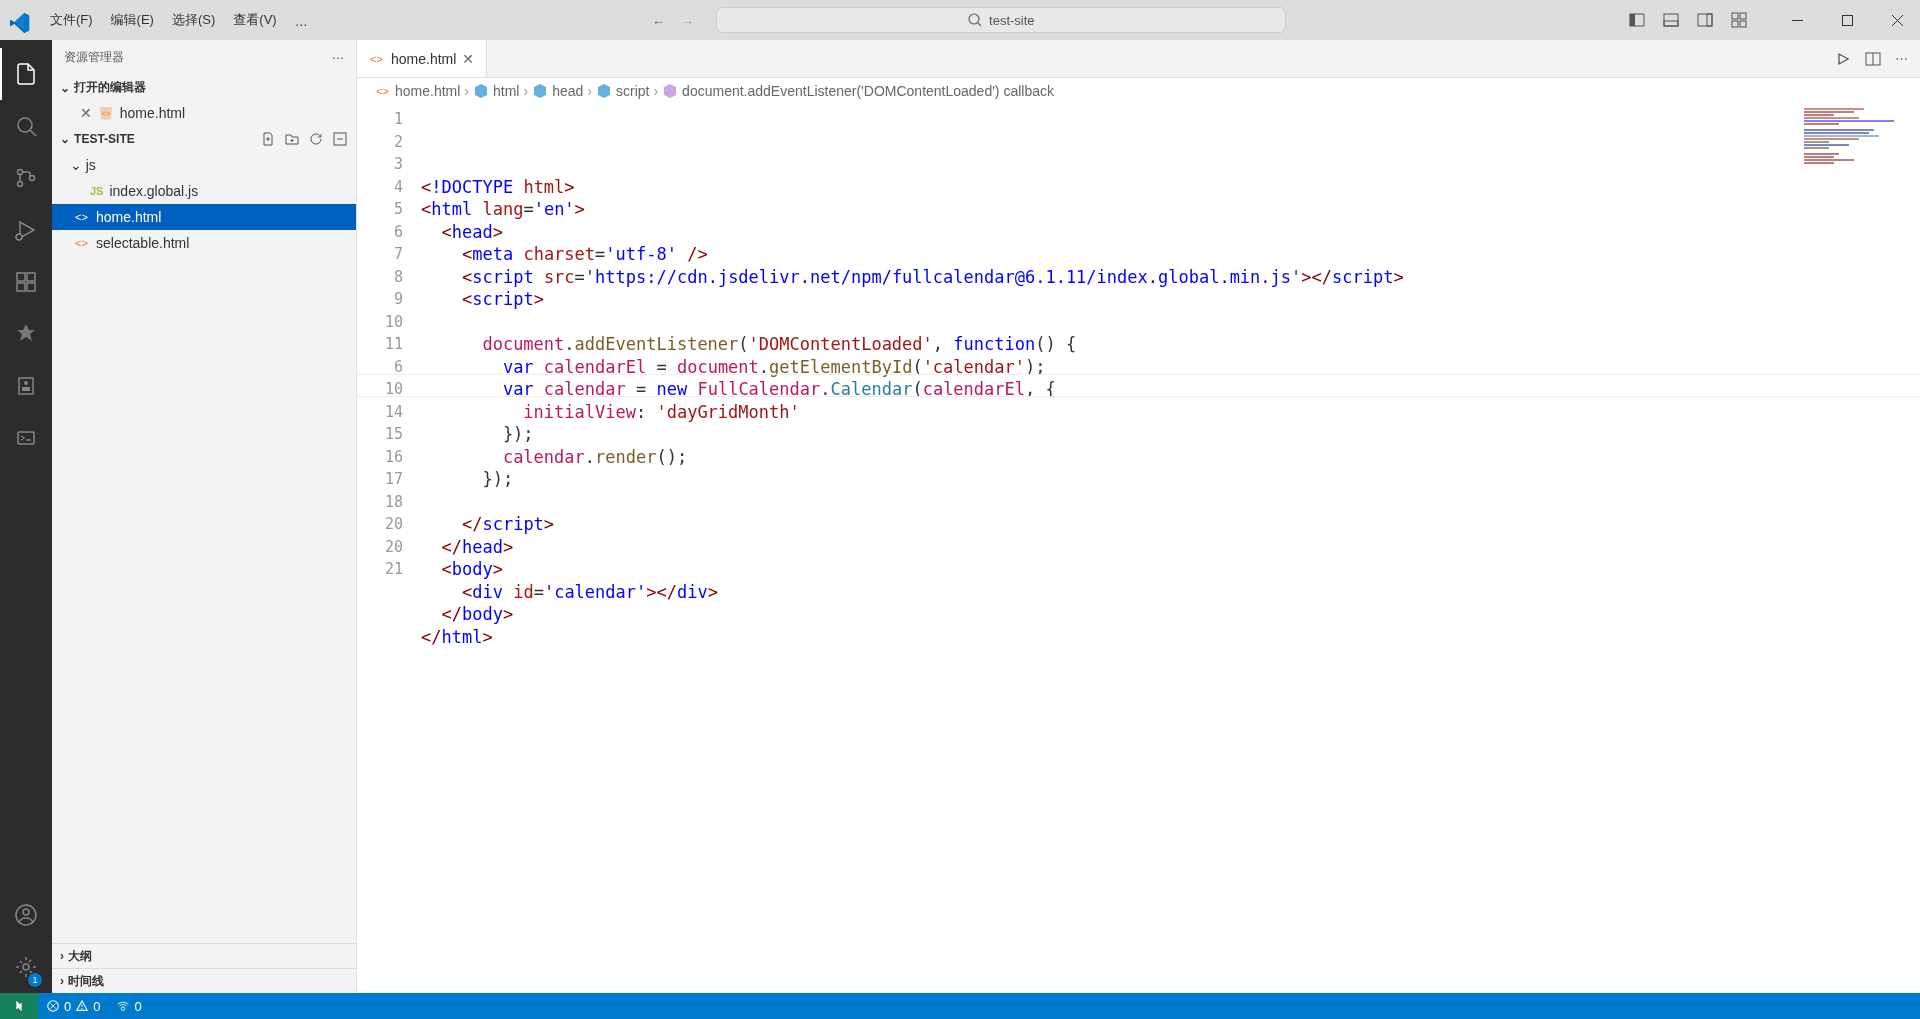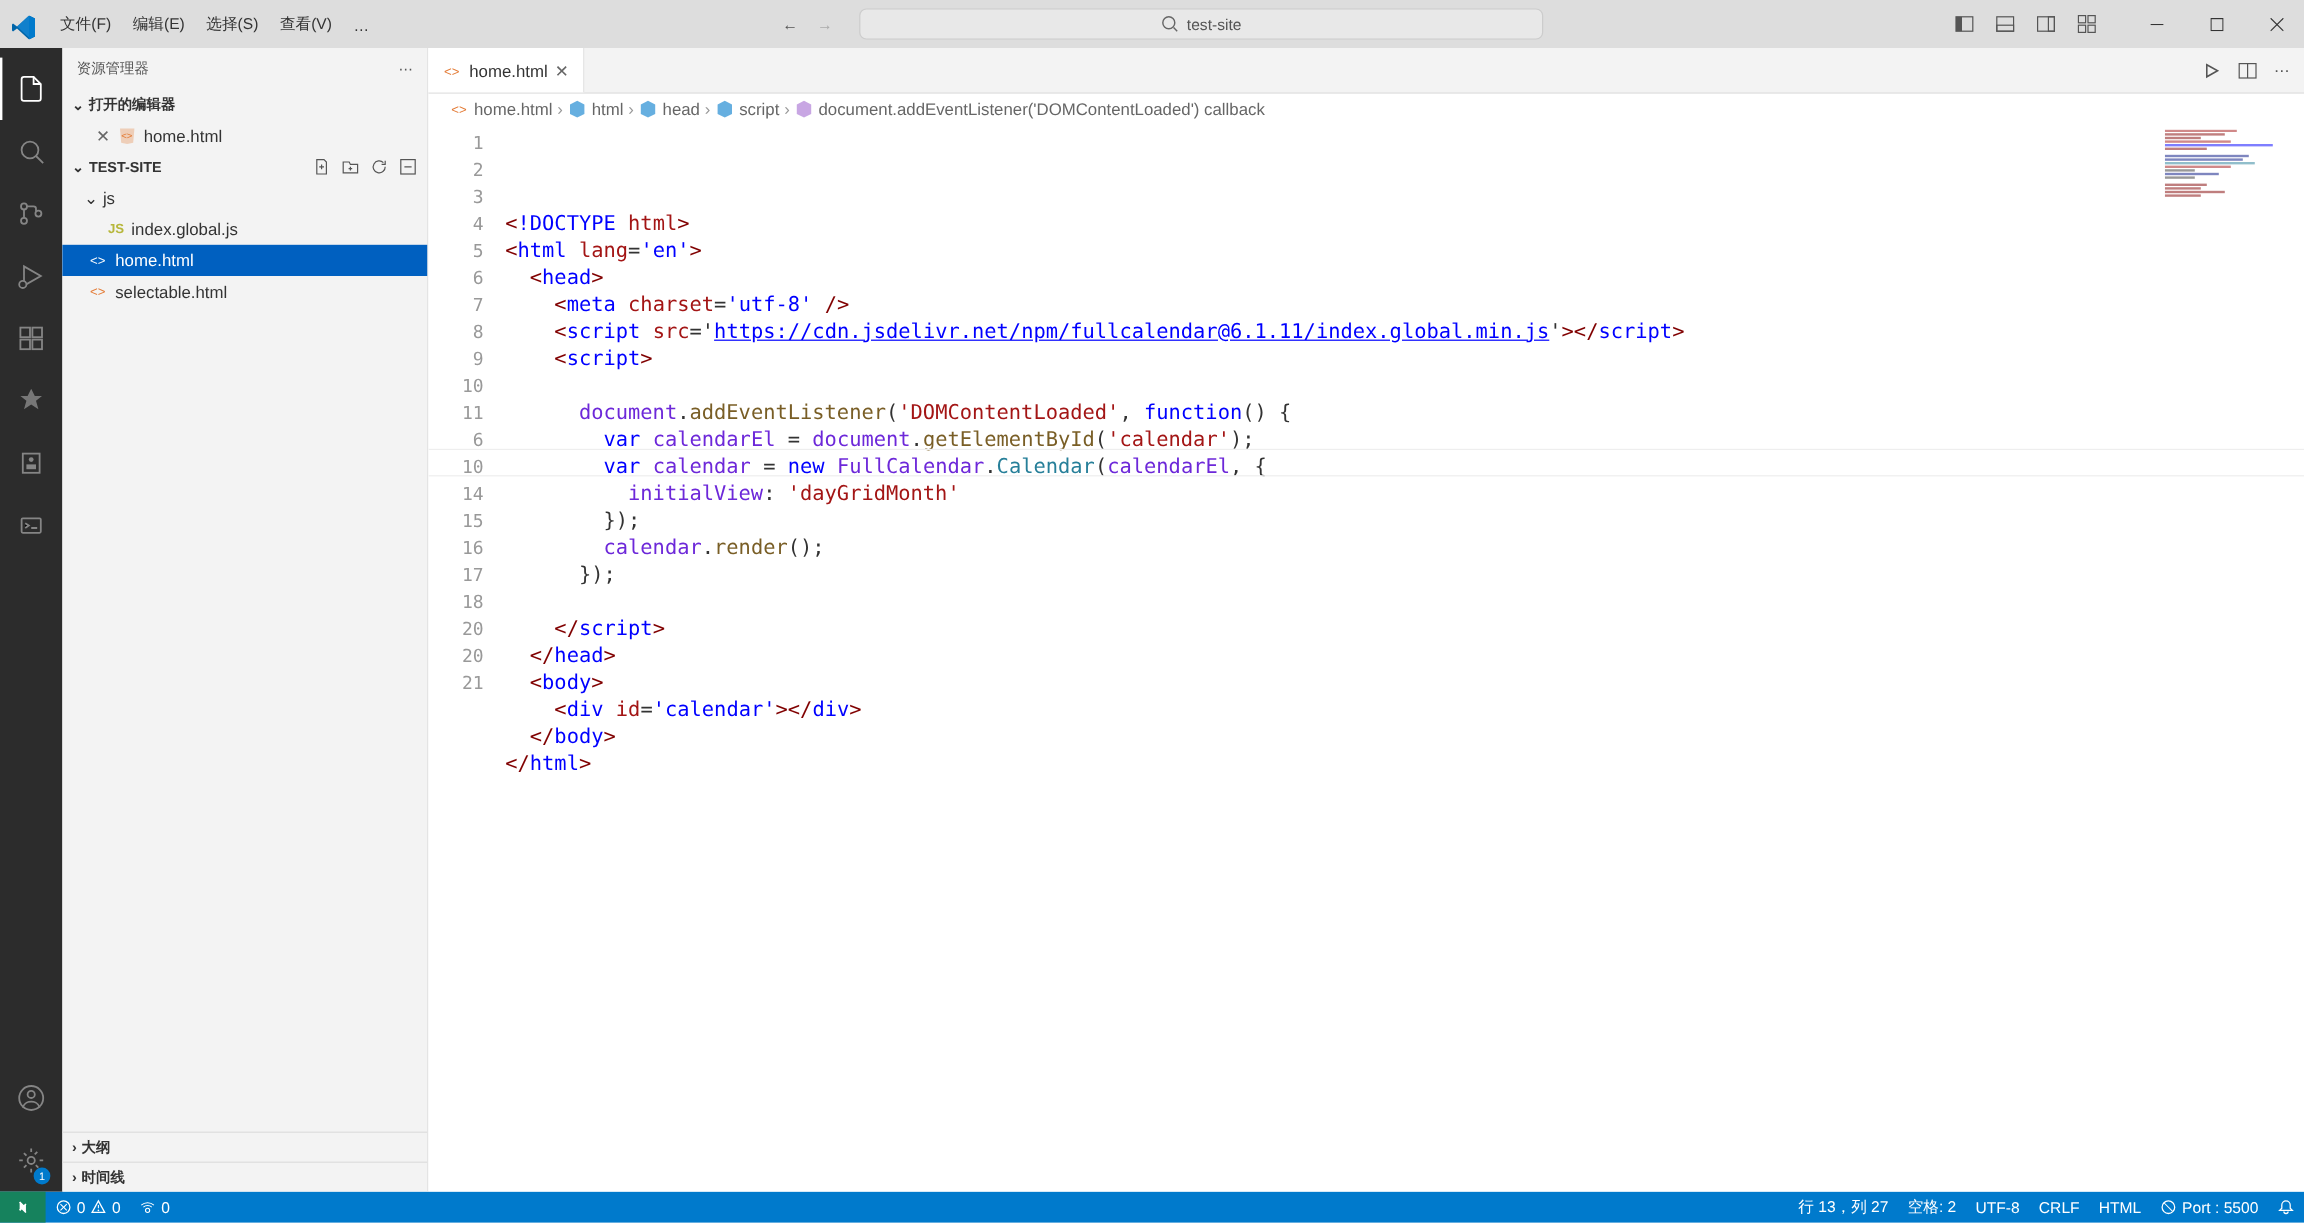--- a/index.html
+++ b/index.html
@@ -41,22 +41,22 @@
 .gutter { width: 64px; text-align: right; padding-right: 18px; padding-top: 4px; color: #999; font-family: Consolas, monospace; font-size: 15px; line-height: 22.5px; user-select: none; }
 .code { flex: 1; padding-top: 4px; font-family: Consolas, monospace; font-size: 17px; line-height: 22.5px; white-space: pre; position: relative; }
 .code-line { height: 22.5px; }
 .line-highlight { position: absolute; left: -64px; right: 0; height: 22.5px; border-top: 1px solid #eee; border-bottom: 1px solid #eee; pointer-events: none; }
 .minimap { position: absolute; top: 4px; right: 16px; width: 100px; height: 120px; opacity: 0.5; font-size: 2px; }
 .c-red { color: #a31515; }
 .c-blue { color: #0000ff; }
 .c-brown { color: #800000; }
 .c-teal { color: #267f99; }
 .c-func { color: #795e26; }
-.c-var { color: #6d28d9; }
-.c-link { color: #0000ff; text-decoration: underline; }
+.c-var { color: #be185d; }
+.c-link { color: #0000ff; }
 .statusbar { height: 26px; background: #007acc; display: flex; align-items: center; color: #fff; font-size: 13px; }
 .sb-remote { width: 38px; height: 26px; background: #16825d; display: flex; align-items: center; justify-content: center; }
 .sb-item { padding: 0 8px; display: flex; align-items: center; gap: 4px; cursor: pointer; height: 26px; }
 .sb-right { margin-left: auto; display: flex; }
 .icon-svg { width: 16px; height: 16px; }
 .icon-svg-lg { width: 24px; height: 24px; }
 .chevron { display: inline-block; }
 .badge-dot { position: absolute; bottom: 6px; right: 10px; width: 14px; height: 14px; background: #007acc; border-radius: 50%; color: #fff; font-size: 9px; display: flex; align-items: center; justify-content: center; }
 </style>
 </head>
@@ -397,32 +397,13 @@
       </svg>
     <span>0</span>
   </div>
   <div class="sb-item">
     <svg width="14" height="14" viewBox="0 0 16 16">
         <circle cx="8" cy="11" r="2" fill="none" stroke="#fff"></circle>
         <path fill="none" stroke="#fff" d="M4 8a6 6 0 018 0M2 6a9 9 0 0112 0"></path>
       </svg>
     <span>0</span>
   </div>
-  <div class="sb-right">
-    <div class="sb-item">行 13，列 27</div>
-    <div class="sb-item">空格: 2</div>
-    <div class="sb-item">UTF-8</div>
-    <div class="sb-item">CRLF</div>
-    <div class="sb-item">HTML</div>
-    <div class="sb-item">
-      <svg width="14" height="14" viewBox="0 0 16 16">
-          <circle cx="8" cy="8" r="6" fill="none" stroke="#fff" stroke-width="1.2"></circle>
-          <line x1="4" y1="4" x2="12" y2="12" stroke="#fff"></line>
-        </svg>
-      <span>Port : 5500</span>
-    </div>
-    <div class="sb-item">
-        <svg width="14" height="14" viewBox="0 0 16 16">
-          <path fill="none" stroke="#fff" stroke-width="1.2" d="M8 2a4 4 0 014 4v3l2 2H2l2-2V6a4 4 0 014-4zM6 12a2 2 0 004 0"></path>
-        </svg>
-      </div>
-  </div>
 </div>
 
 </body></html>

